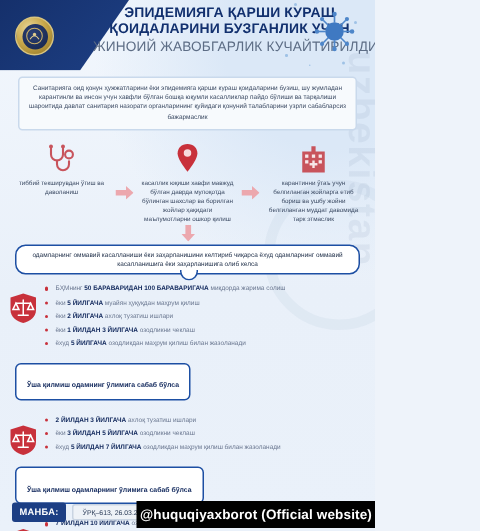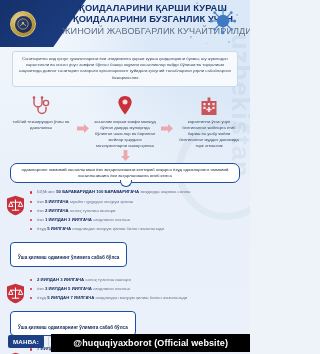--- a/index.html
+++ b/index.html
@@ -143,21 +143,21 @@
     font-size:6.2px;padding:3px 5px;border-radius:2px;letter-spacing:.2px;
   }
   .srcwrap{
     margin-left:4px;background:#eef2f7;border:1px solid #c9d4e2;border-radius:2px;
     padding:3px 6px;flex:1;margin-right:8px;height:11px;box-sizing:border-box;
     display:flex;align-items:center;overflow:hidden;
   }
   .srcwrap span{font-size:4.6px;color:#2c3c58;white-space:nowrap;}
   .overlay{
     position:absolute;right:0;bottom:2px;background:#000;color:#fff;
-    font-size:9px;font-weight:bold;padding:4px 22px;white-space:nowrap;
+    font-size:9px;font-weight:bold;padding:4px 2px;white-space:nowrap;
     letter-spacing:.1px;
   }
 </style>
 </head>
 <body>
 
 <div id="poster">
 
   <div class="ghost-circle"></div>
   <div class="watermark">uzbekistan</div>
@@ -170,21 +170,21 @@
       <div class="emblem-inner">
         <svg width="12" height="12" viewBox="0 0 12 12">
           <circle cx="6" cy="6" r="5.2" fill="none" stroke="#cdb26a" stroke-width="0.7"></circle>
           <path d="M3 8.2 Q6 3.4 9 8.2" fill="none" stroke="#e0cb8c" stroke-width="0.7"></path>
           <circle cx="6" cy="5" r="1.1" fill="#e0cb8c"></circle>
         </svg>
       </div>
     </div>
 
     <div class="hdr-text">
-      <div class="hdr-l1">ҚОИДАЛАРИНИ ҚАРШИ КУРАШ</div>
+      <div class="hdr-l1">ЭПИДЕМИЯГА ҚАРШИ КУРАШ</div>
       <div class="hdr-l2">ҚОИДАЛАРИНИ БУЗГАНЛИК УЧУН</div>
       <div class="hdr-l3">ЖИНОИЙ ЖАВОБГАРЛИК КУЧАЙТИРИЛДИ</div>
     </div>
 
     <div class="virus">
       <svg width="34" height="34" viewBox="0 0 34 34">
         <g stroke="#4e86c9" stroke-width="1.1">
           <line x1="17" y1="6" x2="17" y2="11"></line>
             <line x1="17" y1="23" x2="17" y2="28"></line>
           <line x1="6" y1="17" x2="11" y2="17"></line>

